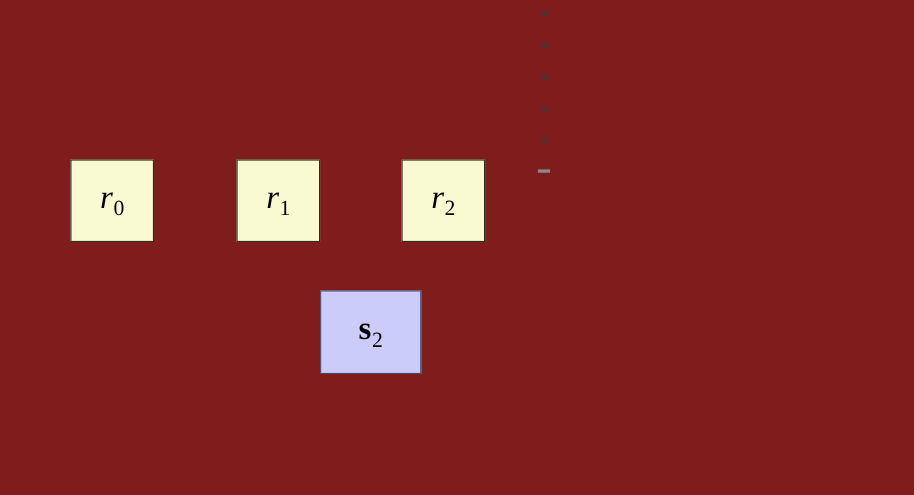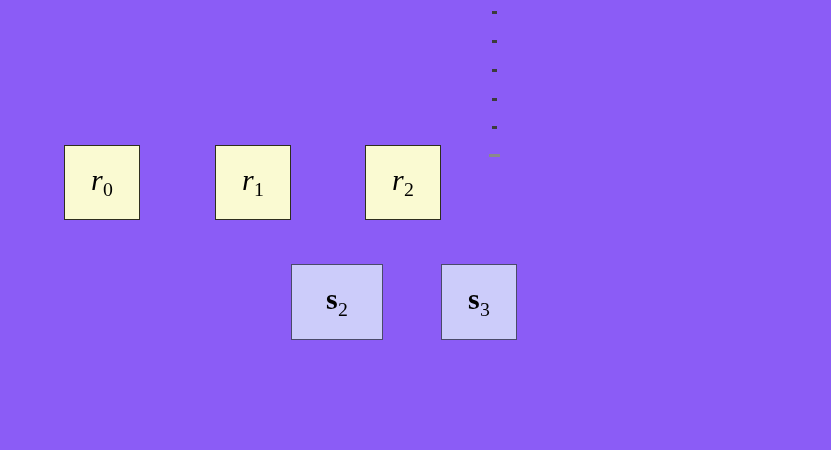--- a/index.html
+++ b/index.html
@@ -64,42 +64,39 @@
     position: absolute;
     background: #3c3c3c;
   }
   .dash-tick.terminal {
     background: #8a8a8a;
   }
 </style>
 </head>
 <body>
 
-<div id="canvas" style="background: #8b5cf6; width: 831px; height: 450px;">
+<div id="canvas" style="background: #7f1d1d; width: 831px; height: 450px;">
 
   <div class="node reward" style="left: 64px; top: 145px; width: 76px; height: 75px; background: rgb(250, 250, 210); border-color: rgb(46, 46, 30);">
     <span class="mathlabel"><span class="base">r</span><span class="sub">0</span></span>
   </div>
 
   <div class="node reward" style="left: 215px; top: 145px; width: 76px; height: 75px; background: rgb(250, 250, 210); border-color: rgb(46, 46, 30); justify-content: center;">
     <span class="mathlabel"><span class="base">r</span><span class="sub">1</span></span>
   </div>
 
   <div class="node reward" style="left: 365px; top: 145px; width: 76px; height: 75px; background: rgb(250, 250, 210); border-color: rgb(46, 46, 30); text-align: right;">
     <span class="mathlabel"><span class="base">r</span><span class="sub">2</span></span>
   </div>
 
 
   <div class="node state" style="left: 291px; top: 264px; width: 92px; height: 76px; background: rgb(204, 204, 250); border-color: rgb(74, 74, 106);">
     <span class="mathlabel bold"><span class="base">s</span><span class="sub">2</span></span>
   </div>
 
-  <div class="node state" style="left: 441px; top: 264px; width: 76px; height: 76px; background: rgb(204, 204, 250); border-color: rgb(74, 74, 106);">
-    <span class="mathlabel bold"><span class="base">s</span><span class="sub">3</span></span>
-  </div>
 
   <div id="dash-group">
       <div class="dash-tick" style="left: 492px; top: 11px; width: 5px; height: 3px;"></div>
       <div class="dash-tick" style="left: 492px; top: 40px; width: 5px; height: 3px;"></div>
       <div class="dash-tick" style="left: 492px; top: 69px; width: 5px; height: 3px;"></div>
       <div class="dash-tick" style="left: 492px; top: 98px; width: 5px; height: 3px;"></div>
       <div class="dash-tick" style="left: 492px; top: 126px; width: 5px; height: 3px;"></div>
       <div class="dash-tick terminal" style="left: 489px; top: 154px; width: 11px; height: 3px;"></div>
     </div>
 

